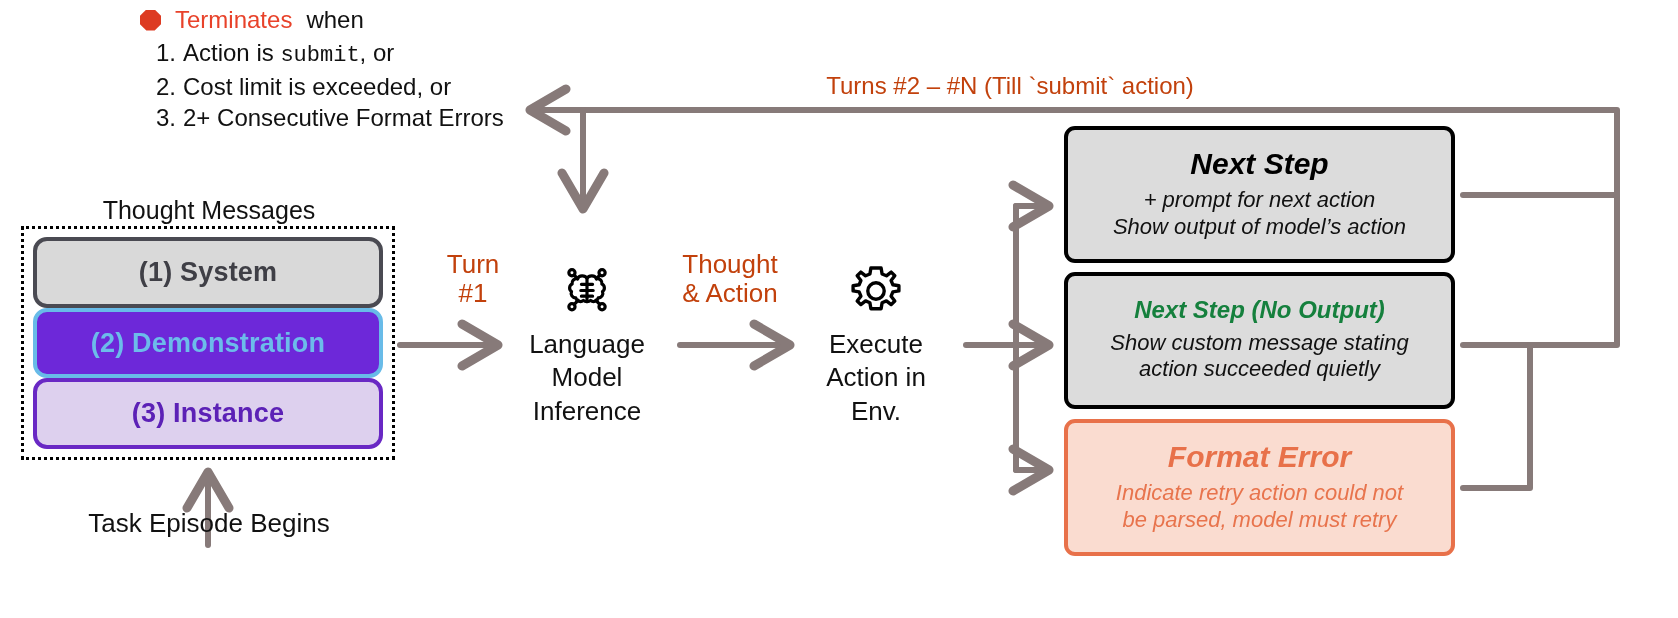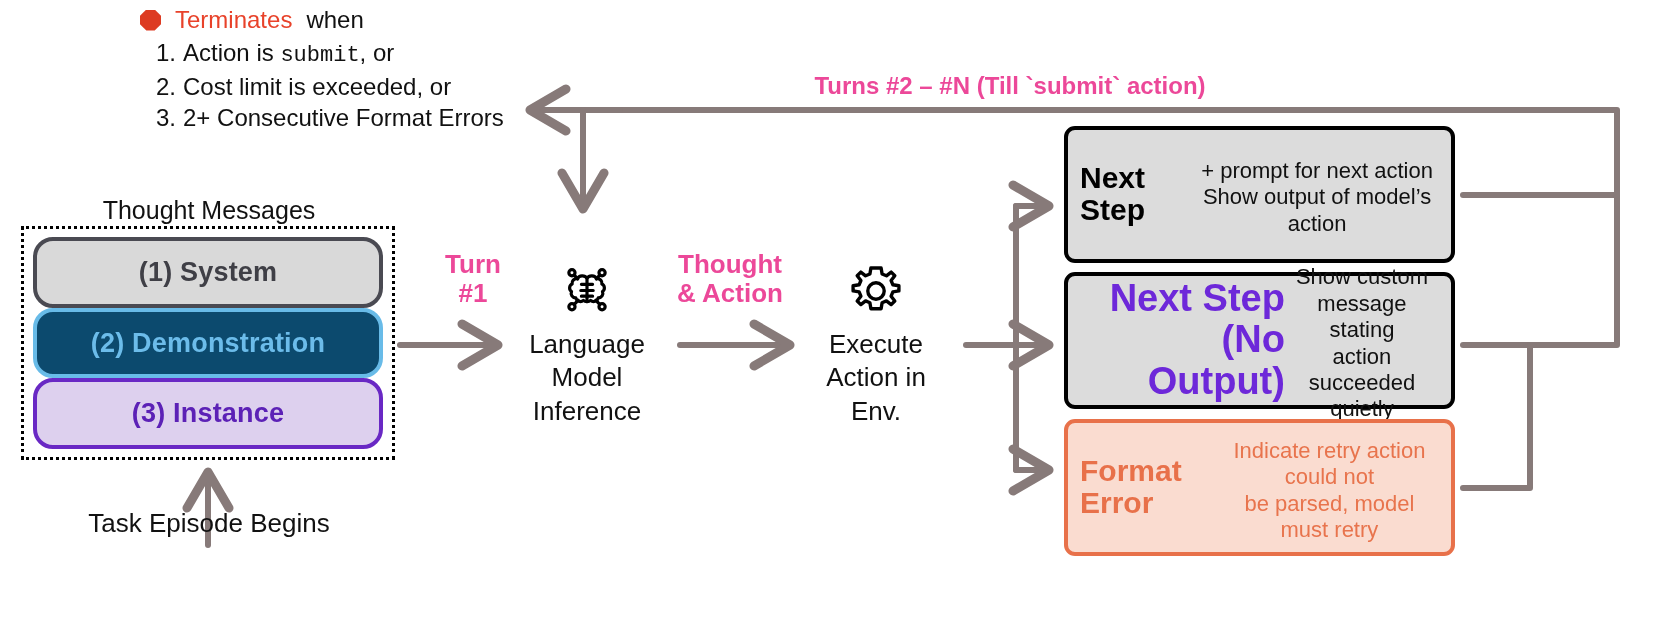--- a/index.html
+++ b/index.html
@@ -36,61 +36,61 @@
 
   
   #im-title { left: 22px; top: 196px; width: 374px; text-align: center;
               font-size: 25px; color: #111; }
   #im-box {
     left: 21px; top: 226px; width: 374px; height: 234px;
     border: 3px dotted #000; padding: 8px 9px;
     display: flex; flex-direction: column; justify-content: space-between;
   }
   .msg-chip {
-    height: 80px; border-radius: 20px; display: flex;
+    height: 80px; border-radius: 14px; display: flex;
     align-items: center; justify-content: center;
     font-size: 27px; font-weight: bold; letter-spacing: .2px;
   }
   .chip-system { background: #d9d9d9; border: 4px solid #4a4a52; color: #3f3f46; }
-  .chip-demo   { background: #0c4a6e; border: 4px solid #68bbe8; color: #6cbcea; }
+  .chip-demo   { background: #6d28d9; border: 4px solid #68bbe8; color: #6cbcea; }
   .chip-inst   { background: #ddd0ee; border: 4px solid #6928c4; color: #5c21b6; text-align: center; }
 
   #episode-label { left: 22px; top: 508px; width: 374px; text-align: center;
                    font-size: 26px; color: #111; }
 
   
   .blue-label {
-    color: #ec4899; font-weight: bold; font-size: 26px;
+    color: #c2410c; font-weight: normal; font-size: 26px;
     line-height: 1.12; text-align: center;
   }
   #lbl-turn1 { left: 420px; top: 250px; width: 106px; }
   #lbl-thought { left: 655px; top: 250px; width: 150px; }
   #lbl-loop { left: 790px; top: 73px; width: 440px; text-align: center; font-size: 24px; }
 
   .node { text-align: center; font-size: 26px; color: #111; line-height: 1.28; }
   #node-lm { left: 496px; top: 258px; width: 182px; }
   #node-exec { left: 790px; top: 258px; width: 172px; }
   .node .ic { height: 66px; display: flex; align-items: center; justify-content: center; }
   .node .nm { margin-top: 4px; }
 
   
   .obox {
     left: 1064px; width: 391px;
-    border-radius: 11px; padding: 9px 12px 10px;
-    display: flex; flex-direction: row; align-items: center; justify-content: center;
+    border-radius: 11px; padding: 9px 28px 10px;
+    display: flex; flex-direction: column; align-items: center; justify-content: center; font-style: italic;
   }
   .obox .otitle { font-weight: bold; line-height: 1.08; }
   .obox .odesc { line-height: 1.2; text-align: center; }
 
   #box-next { top: 126px; height: 137px; background: #dcdcdc; border: 4px solid #000; }
   #box-next .otitle { font-size: 30px; color: #000; }
   #box-next .odesc { font-size: 22px; color: #111; margin-top: 7px; }
 
   #box-noout { top: 272px; height: 137px; background: #dcdcdc; border: 4px solid #000; }
-  #box-noout .otitle { font-size: 38px; color: #6d28d9; text-align: right; }
+  #box-noout .otitle { font-size: 24px; color: #15803d; text-align: right; }
   #box-noout .odesc { font-size: 22px; color: #111; margin-top: 7px; }
 
   #box-err { top: 419px; height: 137px; background: #fadcd0; border: 4px solid #e8714a; }
   #box-err .otitle { font-size: 30px; color: #e8714a; }
   #box-err .odesc { font-size: 22px; color: #e8744d; margin-top: 7px; }
 </style>
 </head>
 <body>
 
 <div id="stage">

